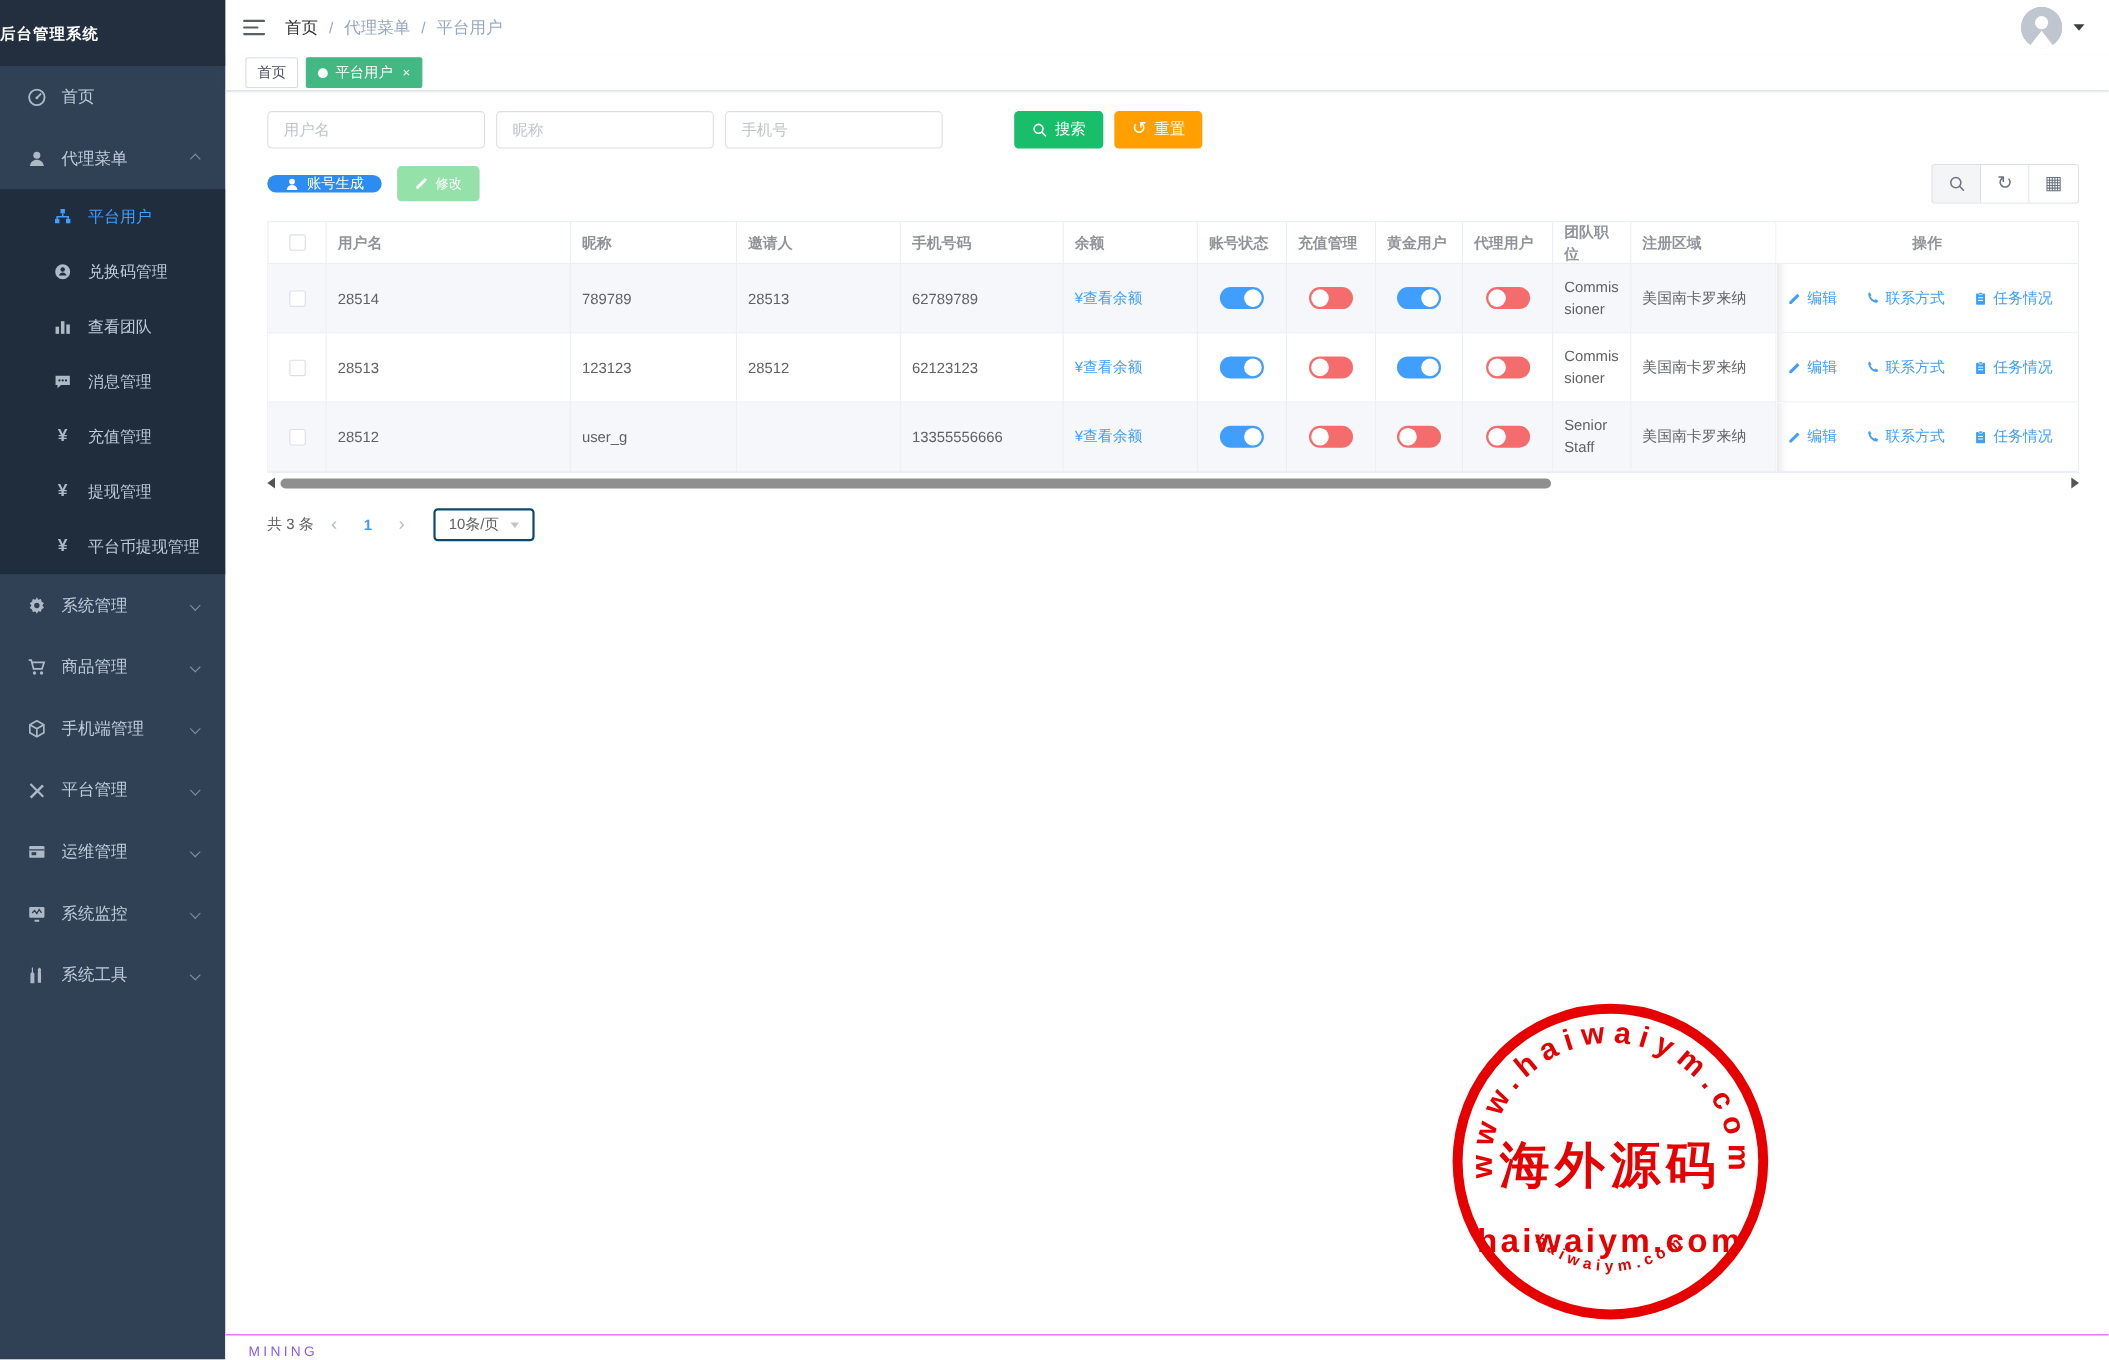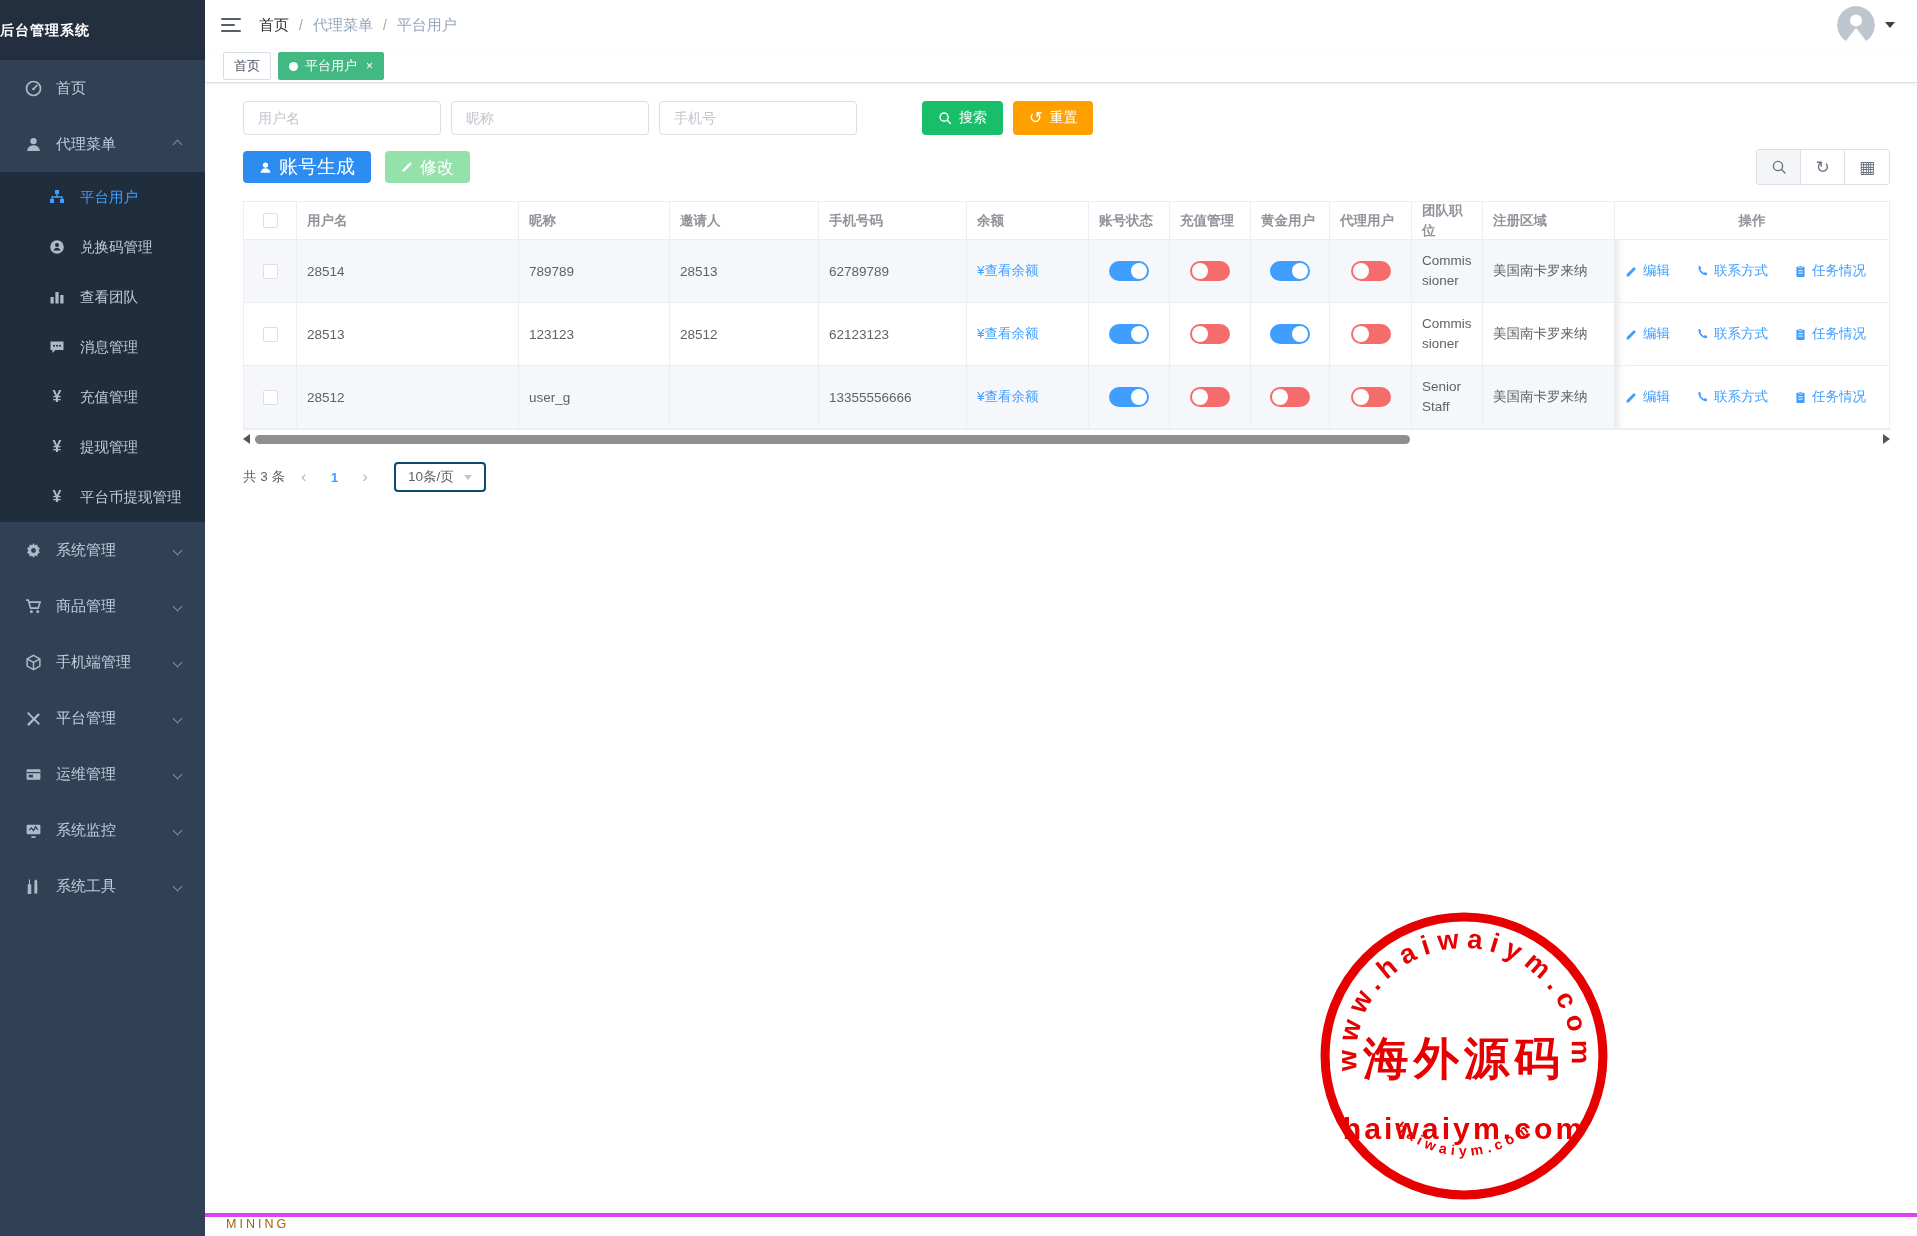--- a/index.html
+++ b/index.html
@@ -49,22 +49,22 @@
   .content { padding:18px 27px 0 38px; }
   .filters { display:flex; align-items:center; gap:10px; }
   .filters input { width:198px; height:34px; border:1px solid #dcdfe6; border-radius:4px;
     padding:0 14px; font-size:14px; color:#606266; outline:none; font-family:inherit; }
   .filters input::placeholder { color:#c0c4cc; }
   .btn { height:34px; border:none; border-radius:4px; color:#fff; font-size:14px;
     padding:0 16px; display:inline-flex; align-items:center; gap:7px; cursor:pointer; font-family:inherit; }
   .btn-search { background:#19be6b; margin-left:55px; }
   .btn-reset { background:#ffa000; }
   .toolbar { margin-top:14px; display:flex; align-items:center; }
-  .btn-primary { background:#2d8cf0; height:32px; font-size:19px; }
-  .btn-mint { background:#95e1aa; height:32px; font-size:17px; margin-left:14px; }
+  .btn-primary { background:#2d8cf0; height:16px; font-size:13px;border-radius:12px; }
+  .btn-mint { background:#95e1aa; height:32px; font-size:12px; margin-left:14px; }
   .icon-group { margin-left:auto; display:flex; border:1px solid #dcdfe6; border-radius:3px; overflow:hidden; }
   .icon-group .cell { width:44px; height:34px; display:flex; align-items:center; justify-content:center;
     color:#6b7480; cursor:pointer; border-right:1px solid #dcdfe6; font-size:17px; background:#fff; }
   .icon-group .cell:first-child { background:#f4f5f7; }
   .icon-group .cell:last-child { border-right:none; }
   
   .tbl { margin-top:16px; border:1px solid #ebeef5; font-size:13.5px; color:#606266; }
   .tr { display:flex; align-items:stretch; }
   .th-row { height:38px; color:#909399; font-weight:bold; }
   .td-row { height:63px; background:#fff; }
@@ -94,22 +94,22 @@
   .hs-thumb { position:absolute; left:2px; top:0; height:9px; width:71%; background:#8f8f8f; border-radius:5px; cursor:pointer; }
   
   .pagination { margin-top:16px; display:flex; align-items:center; font-size:13.5px; color:#606266; gap:8px; }
   .pg-arrow { color:#b4bccc; font-size:17px; padding:0 8px; cursor:pointer; }
   .pg-num { color:#409eff; font-weight:bold; padding:0 8px; cursor:pointer; }
   .pg-size { margin-left:10px; width:92px; height:30px; border:2px solid #0c4a6e; border-radius:4px;
     display:flex; align-items:center; justify-content:center; gap:10px; color:#606266; cursor:pointer; }
   .pg-size .caret { width:0; height:0; border-left:4.5px solid transparent; border-right:4.5px solid transparent;
     border-top:5px solid #c0c4cc; }
   
-  .footer { position:absolute; left:0; right:0; bottom:0; height:23px; border-top:4px solid #d946ef;
-    display:flex; align-items:flex-start; padding-left:21px; font-size:12.5px; color:#a16207; letter-spacing:3px; background:#fff; }
+  .footer { position:absolute; left:0; right:0; bottom:0; height:23px; border-top:1px solid #d946ef;
+    display:flex; align-items:flex-end; padding-left:21px; font-size:12.5px; color:#8b5cf6; letter-spacing:3px; background:#fff; }
   
   .stamp { position:absolute; left:1108px; top:905px; width:302px; height:302px; color:#e60000; }
   .stamp text { fill:currentColor; }
 </style>
 </head>
 <body>
 
 <aside class="sidebar">
   <div class="sb-title">后台管理系统</div>
 

